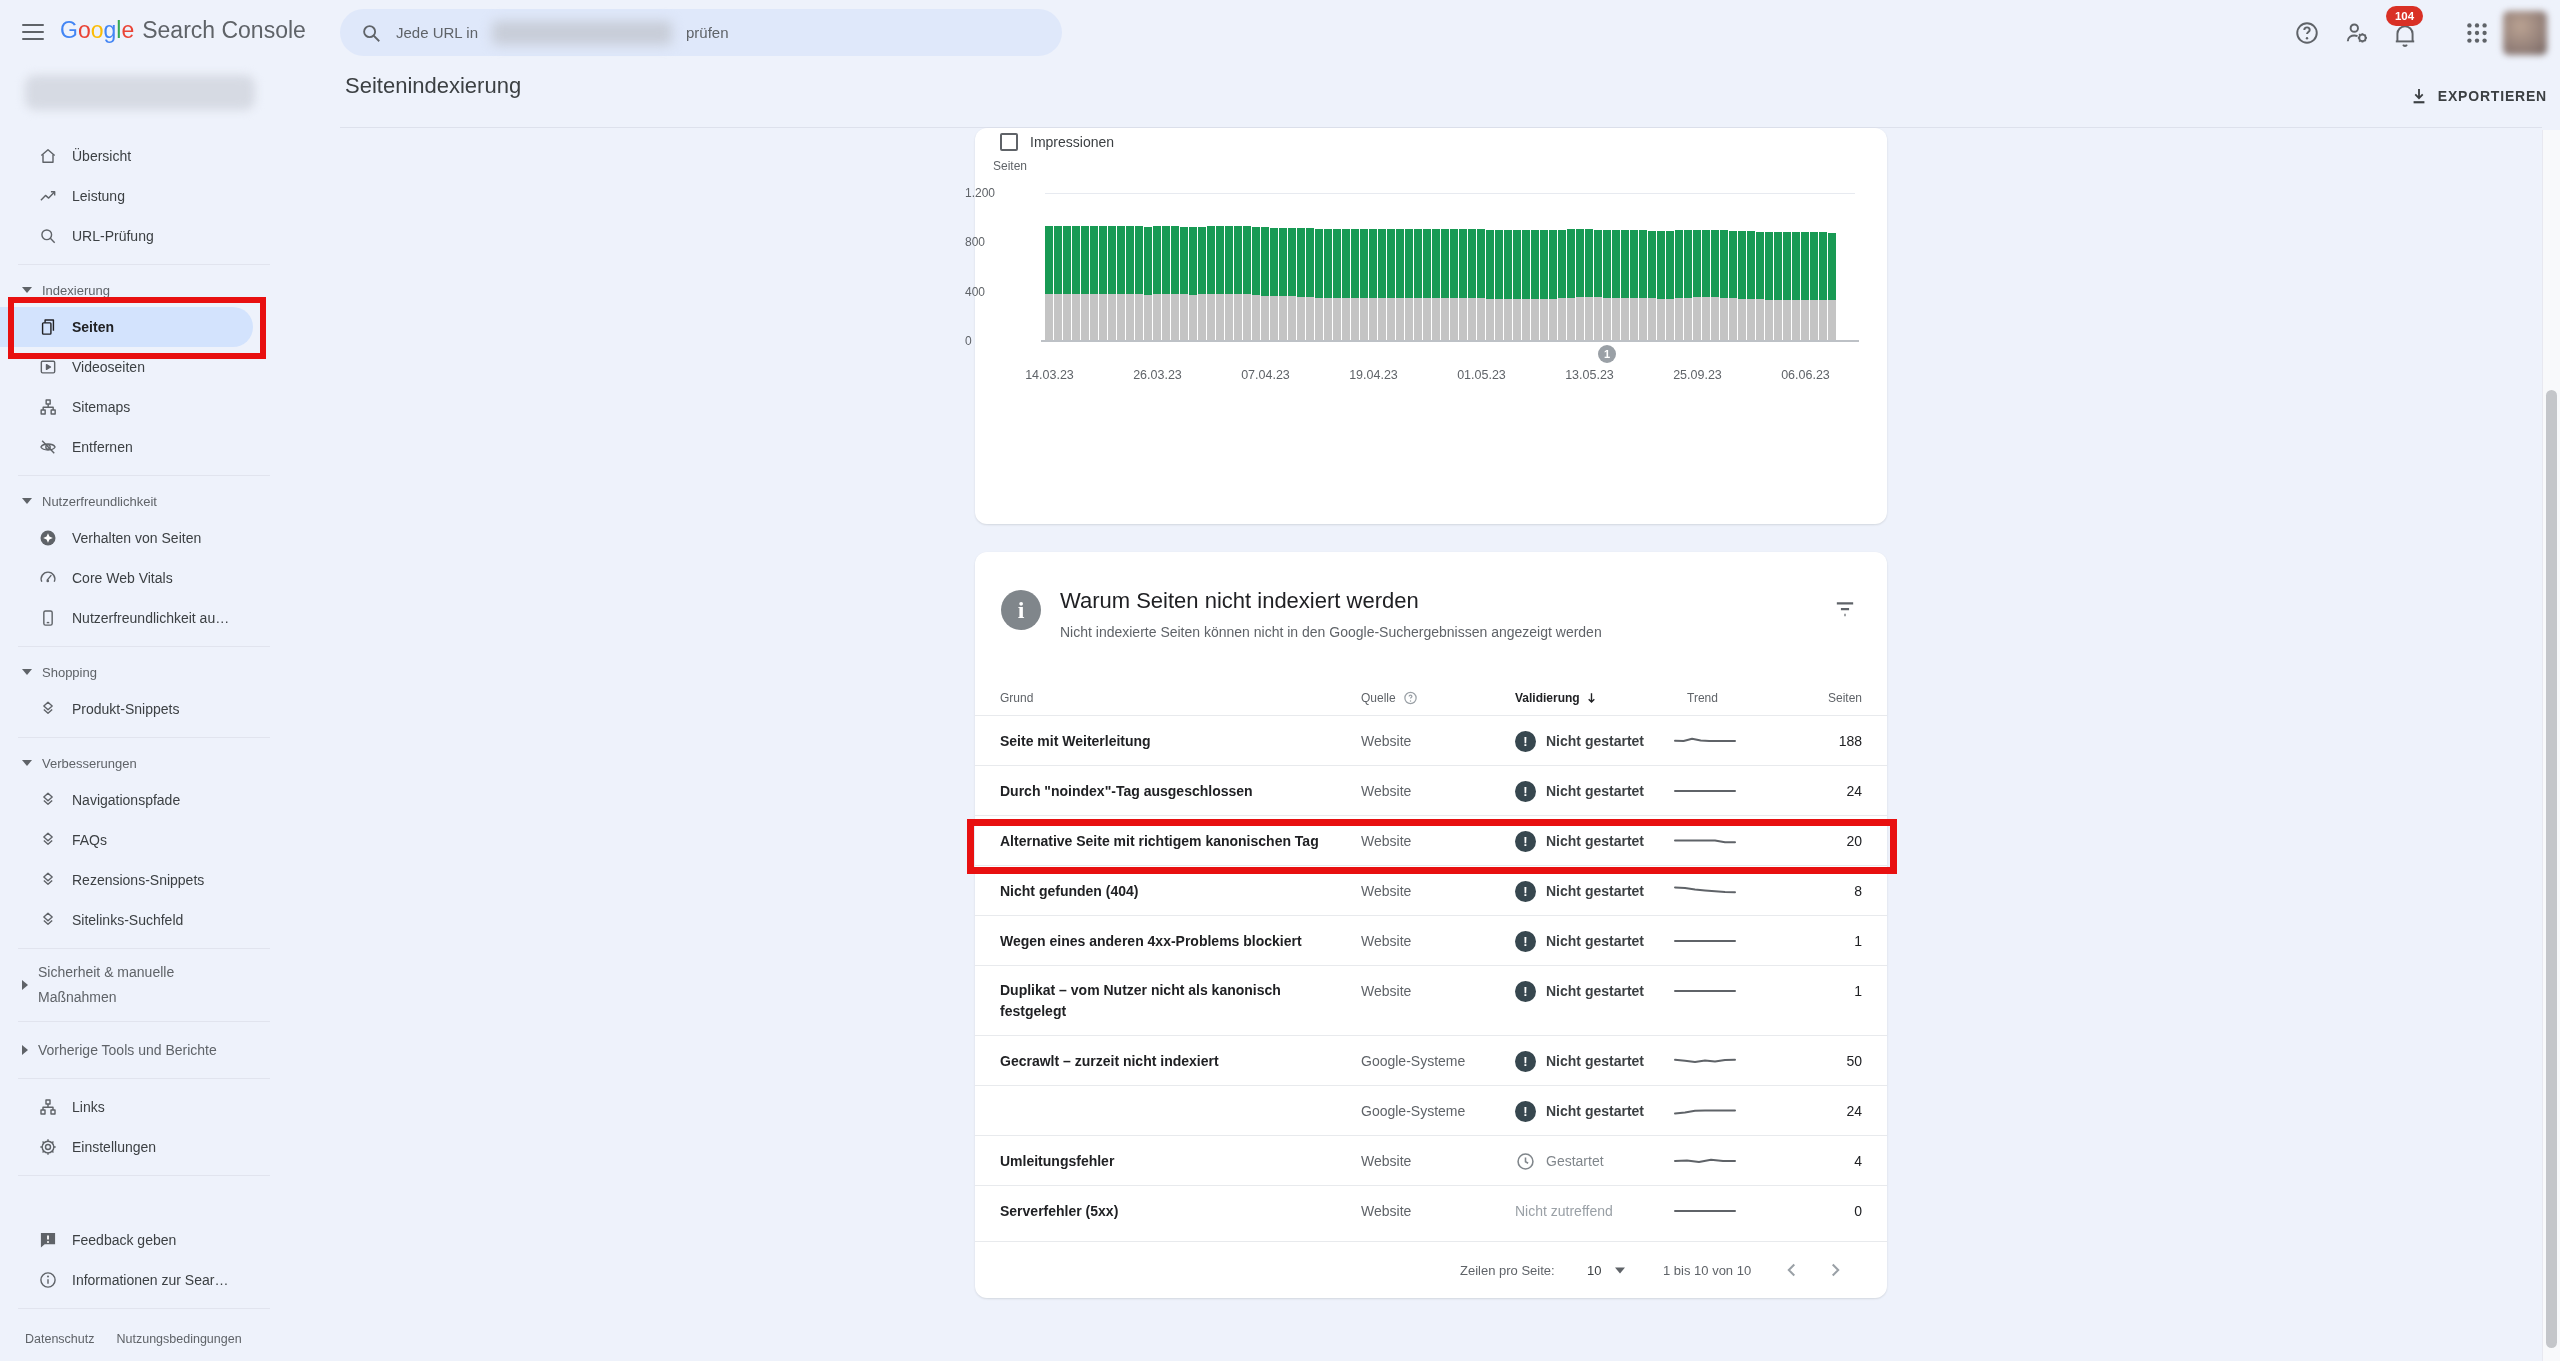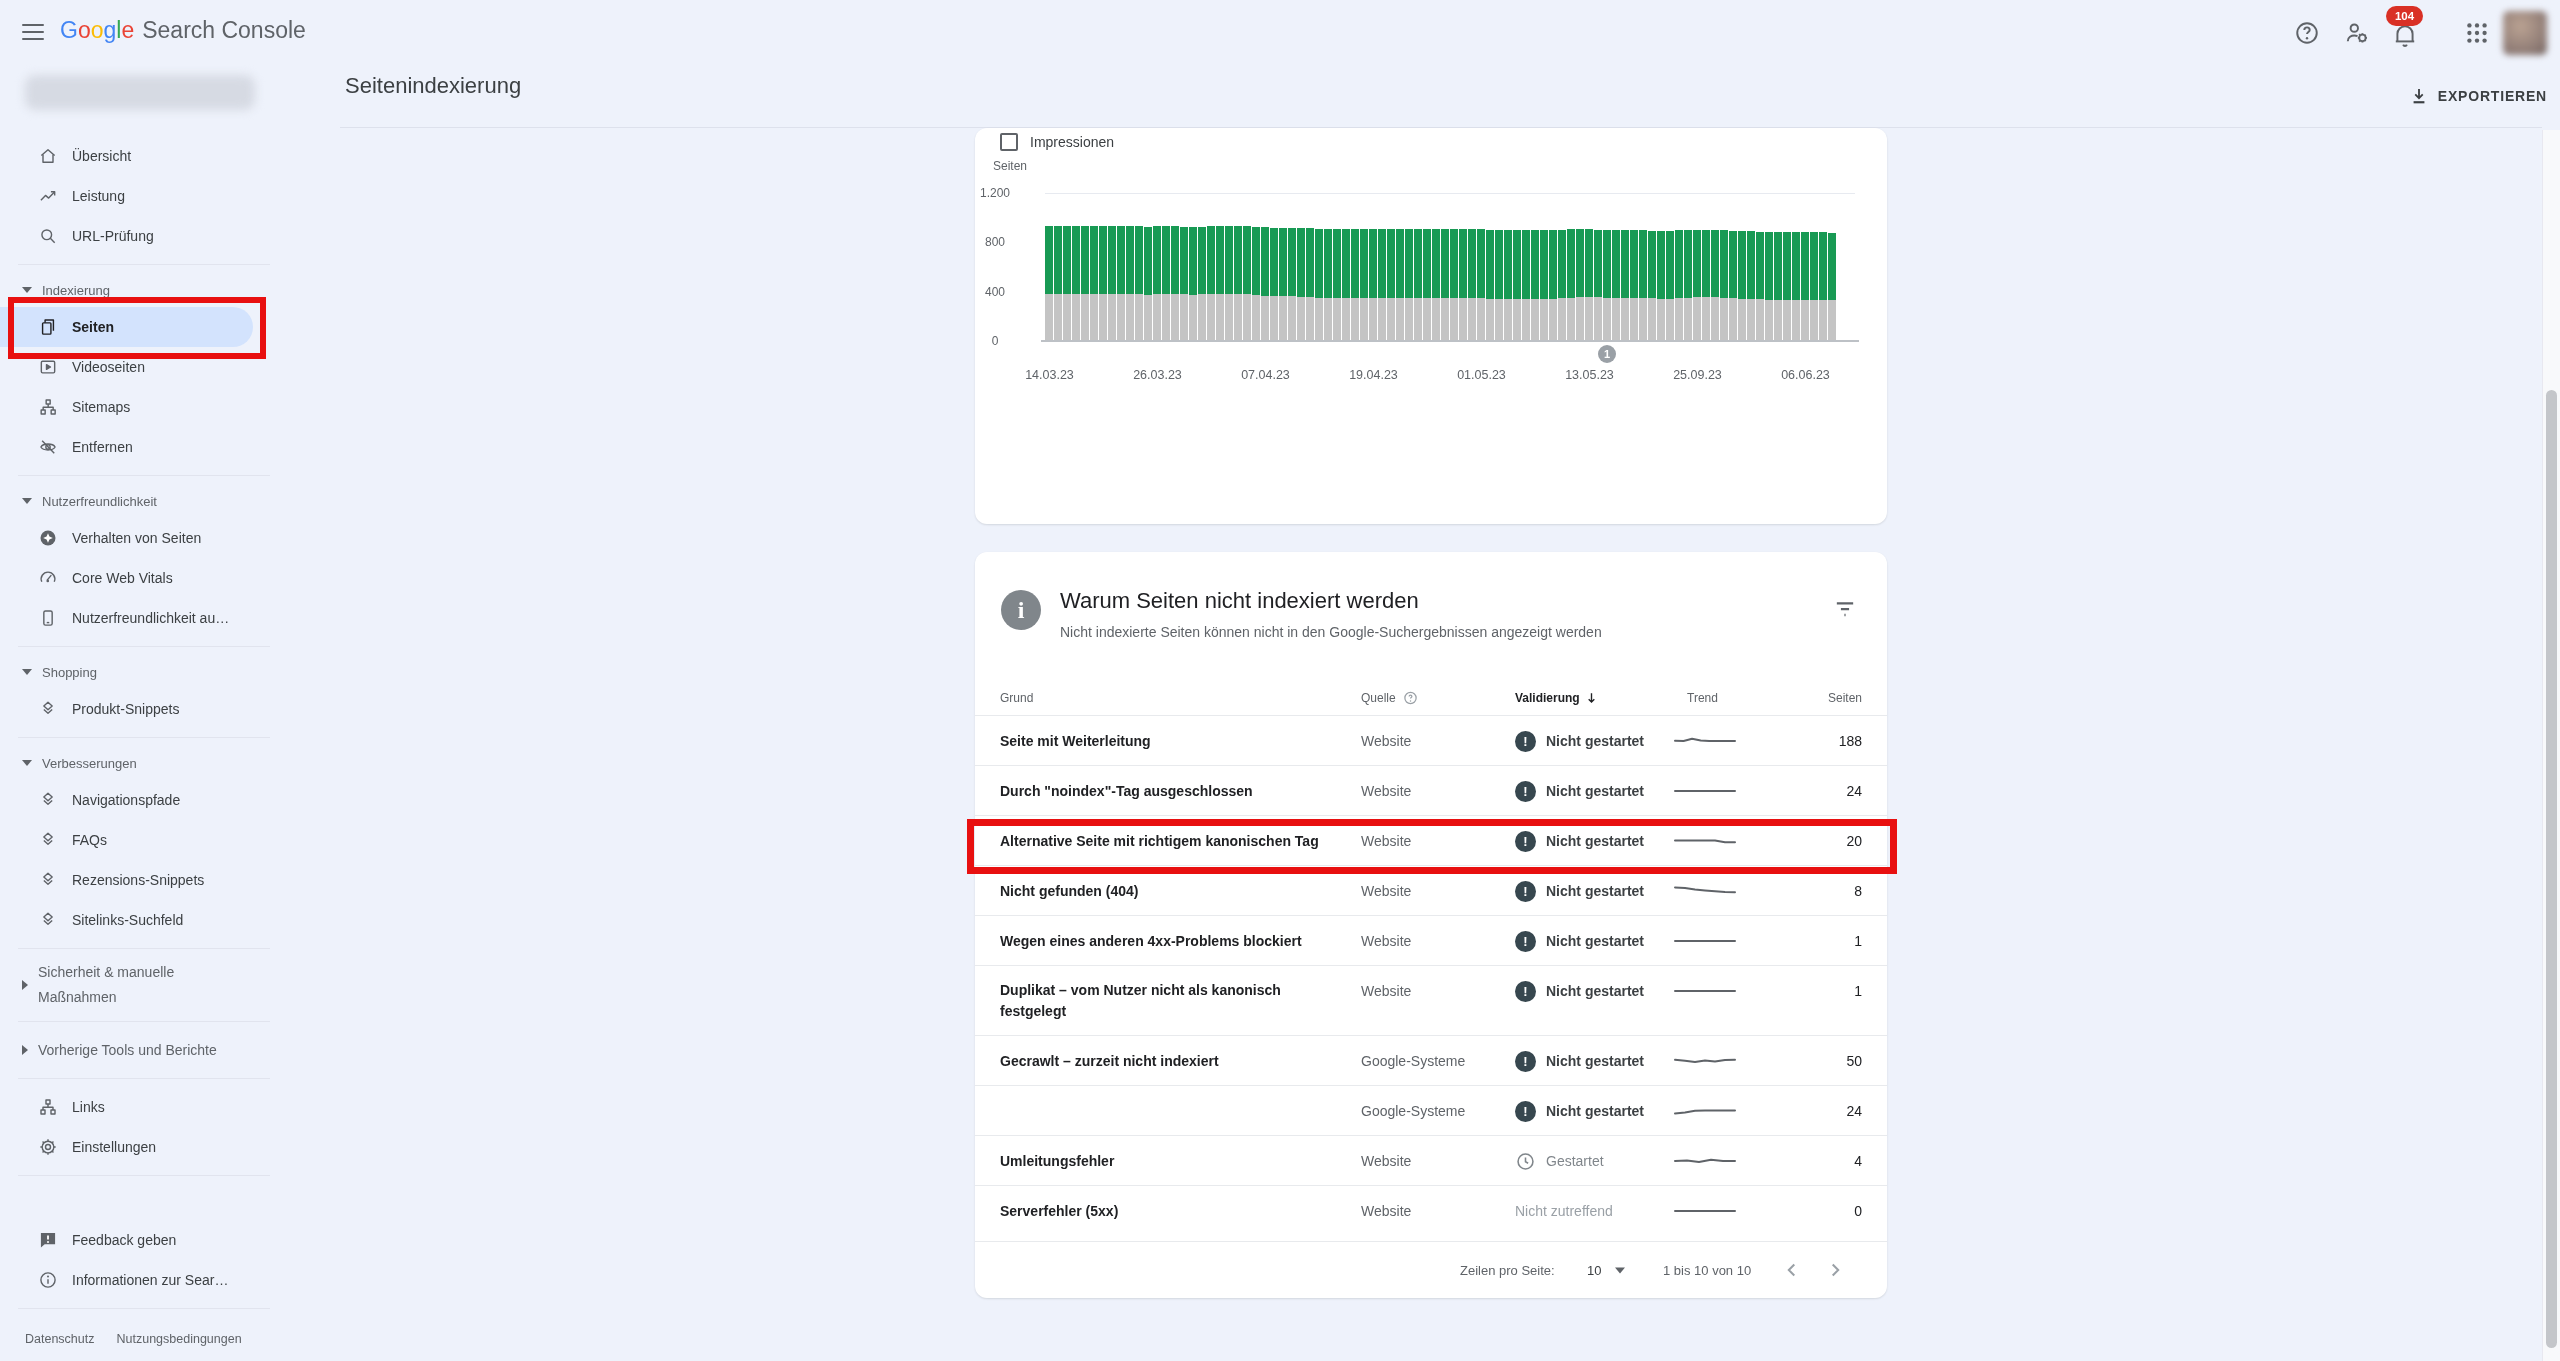--- a/index.html
+++ b/index.html
@@ -48,21 +48,21 @@
   
   .card{position:absolute;background:#fff;border-radius:12px;box-shadow:0 1px 2px rgba(60,64,67,.15)}
   #card-chart{left:975px;top:128px;width:912px;height:396px}
   #card-table{left:975px;top:552px;width:912px;height:746px}
 
   
   #impr-row{position:absolute;left:25px;top:5px;display:flex;align-items:center;gap:12px;cursor:pointer}
   #impr-check{width:18px;height:18px;border:2px solid #5f6368;border-radius:2px;background:#fff}
   #impr-label{font-size:14px;color:#3c4043}
   #axis-title{position:absolute;left:18px;top:31px;font-size:12px;color:#5f6368}
-  .y-tick{position:absolute;right:862px;width:60px;text-align:center;font-size:12px;color:#5f6368;transform:translateY(-50%)}
+  .y-tick{position:absolute;right:862px;width:60px;text-align:left;font-size:12px;color:#5f6368;transform:translateY(-50%)}
   #gridline-top{position:absolute;left:70px;top:65px;width:810px;height:1px;background:#e7eaf0}
   #chart-plot{position:absolute;left:70px;top:65px;width:810px;height:148px}
   .bar-col{position:absolute;top:0;bottom:0}
   .bar-seg{position:absolute;left:0;width:100%}
   #chart-baseline{position:absolute;left:66px;top:212px;width:818px;height:2px;background:#bdc1c6}
   #chart-marker{position:absolute;left:623px;top:217px;width:18px;height:18px;border-radius:50%;background:#9aa0a6;color:#fff;font-size:11px;font-weight:bold;display:flex;align-items:center;justify-content:center}
   #x-axis{position:absolute;left:70px;top:240px;width:810px;height:20px}
   .x-tick{position:absolute;transform:translateX(-50%);font-size:12.5px;color:#5f6368;white-space:nowrap}
   #chart-banner{position:absolute;left:33px;top:297px;width:847px;height:88px;border:1px solid #dadce0;border-radius:12px;display:flex;align-items:center;padding:0 28px 0 22px;gap:28px;cursor:pointer}
   #banner-check{width:27px;height:27px;border-radius:50%;background:#188038;flex:none;display:flex;align-items:center;justify-content:center}
@@ -116,20 +116,29 @@
 <div id="topbar">
   <div id="hamburger">
       <span></span>
       <span></span>
       <span></span>
     </div>
   <div id="brand">
     <span class="g-word" id="brand-google"><span style="color: rgb(66, 133, 244);">G</span><span style="color: rgb(234, 67, 53);">o</span><span style="color: rgb(251, 188, 5);">o</span><span style="color: rgb(66, 133, 244);">g</span><span style="color: rgb(52, 168, 83);">l</span><span style="color: rgb(234, 67, 53);">e</span></span>
     <span class="g-rest">Search Console</span>
   </div>
+  <div id="searchbox">
+    <svg width="22" height="22" viewBox="0 0 24 24" fill="none" stroke="#5f6368" stroke-width="2">
+        <circle cx="10.5" cy="10.5" r="6"></circle>
+        <line x1="15" y1="15" x2="21" y2="21"></line>
+      </svg>
+    <span class="ph">Jede URL in</span>
+    <span id="search-blur"></span>
+    <span class="ph">prüfen</span>
+  </div>
   <svg class="tb-icon" style="left:2294px" viewBox="0 0 24 24" fill="none" stroke="currentColor" stroke-width="1.8">
       <circle cx="12" cy="12" r="9"></circle>
       <path d="M9.5 9.3c0-1.5 1.1-2.5 2.5-2.5s2.5 1 2.5 2.4c0 1.8-2.5 2-2.5 3.8"></path>
       <circle cx="12" cy="16.8" r="1.1" fill="currentColor" stroke="none"></circle>
     </svg>
   <svg class="tb-icon" style="left:2344px" viewBox="0 0 24 24" fill="none" stroke="currentColor" stroke-width="1.8">
       <circle cx="9.5" cy="7.5" r="3.4"></circle>
       <path d="M3.5 19.5c0-3.7 3.4-5.2 6-5.2 1 0 2 .2 3 .6"></path>
       <circle cx="17" cy="16.5" r="3"></circle>
       <path d="M17 12.3v1.2M17 19.5v1.2M21.2 16.5H20M14 16.5h-1.2M20 13.5l-.9.9M14.9 19.1l-.9.9M20 19.5l-.9-.9M14.9 13.9l-.9-.9"></path>

